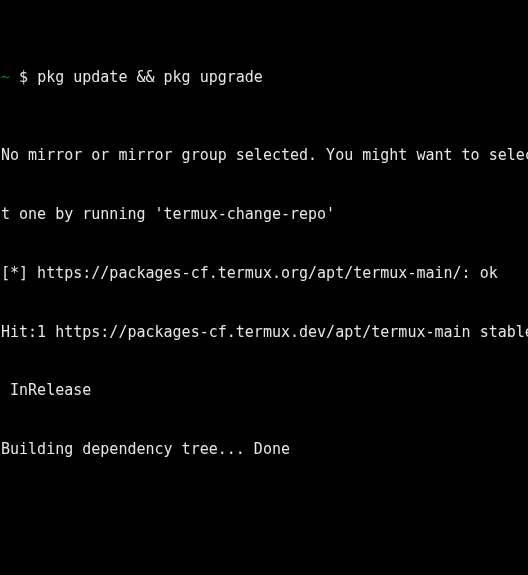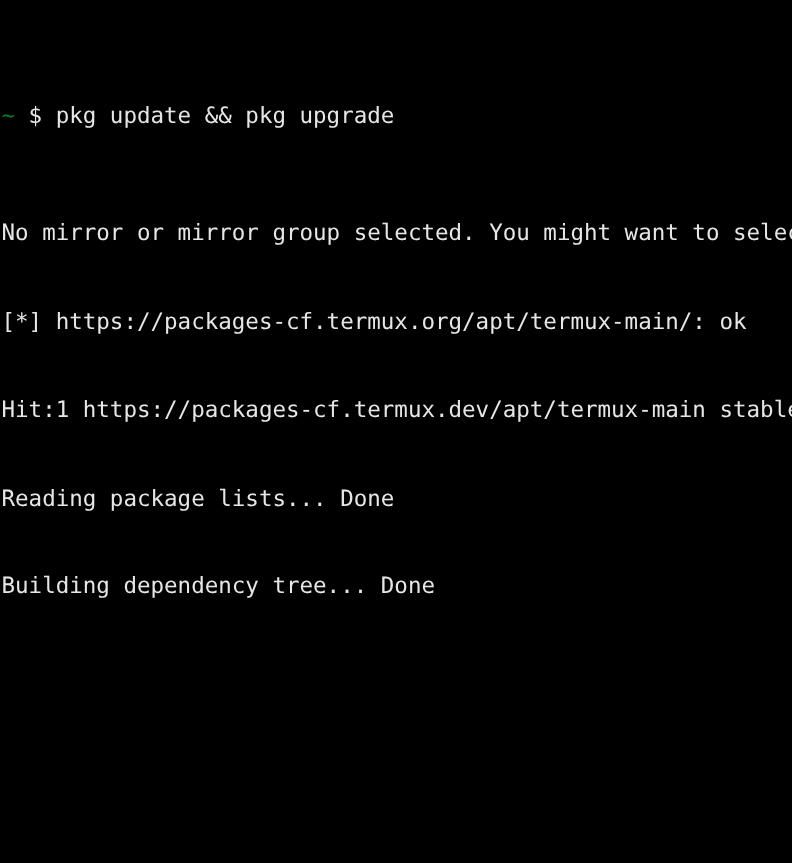--- a/index.html
+++ b/index.html
@@ -51,23 +51,24 @@
   }
 </style>
 </head>
 <body>
 
 <div id="terminal">
 
   <div class="line"><span class="prompt-host">~</span><span class="out"> </span><span class="prompt-sigil">$</span><span class="out"> </span><span class="cmd">pkg update &amp;&amp; pkg upgrade</span></div>
 
   <div class="line out">No mirror or mirror group selected. You might want to selec</div>
+  <div class="line out">t one by running 'termux-change-repo'</div>
   <div class="line out">[*] https://packages-cf.termux.org/apt/termux-main/: ok</div>
   <div class="line out">Hit:1 https://packages-cf.termux.dev/apt/termux-main stable</div>
-  <div class="line out">Reading package lists... Done</div>
+  <div class="line out"> InRelease</div>
   <div class="line out">Building dependency tree... Done</div>
   
   
   
   
   
   
   
   
   

